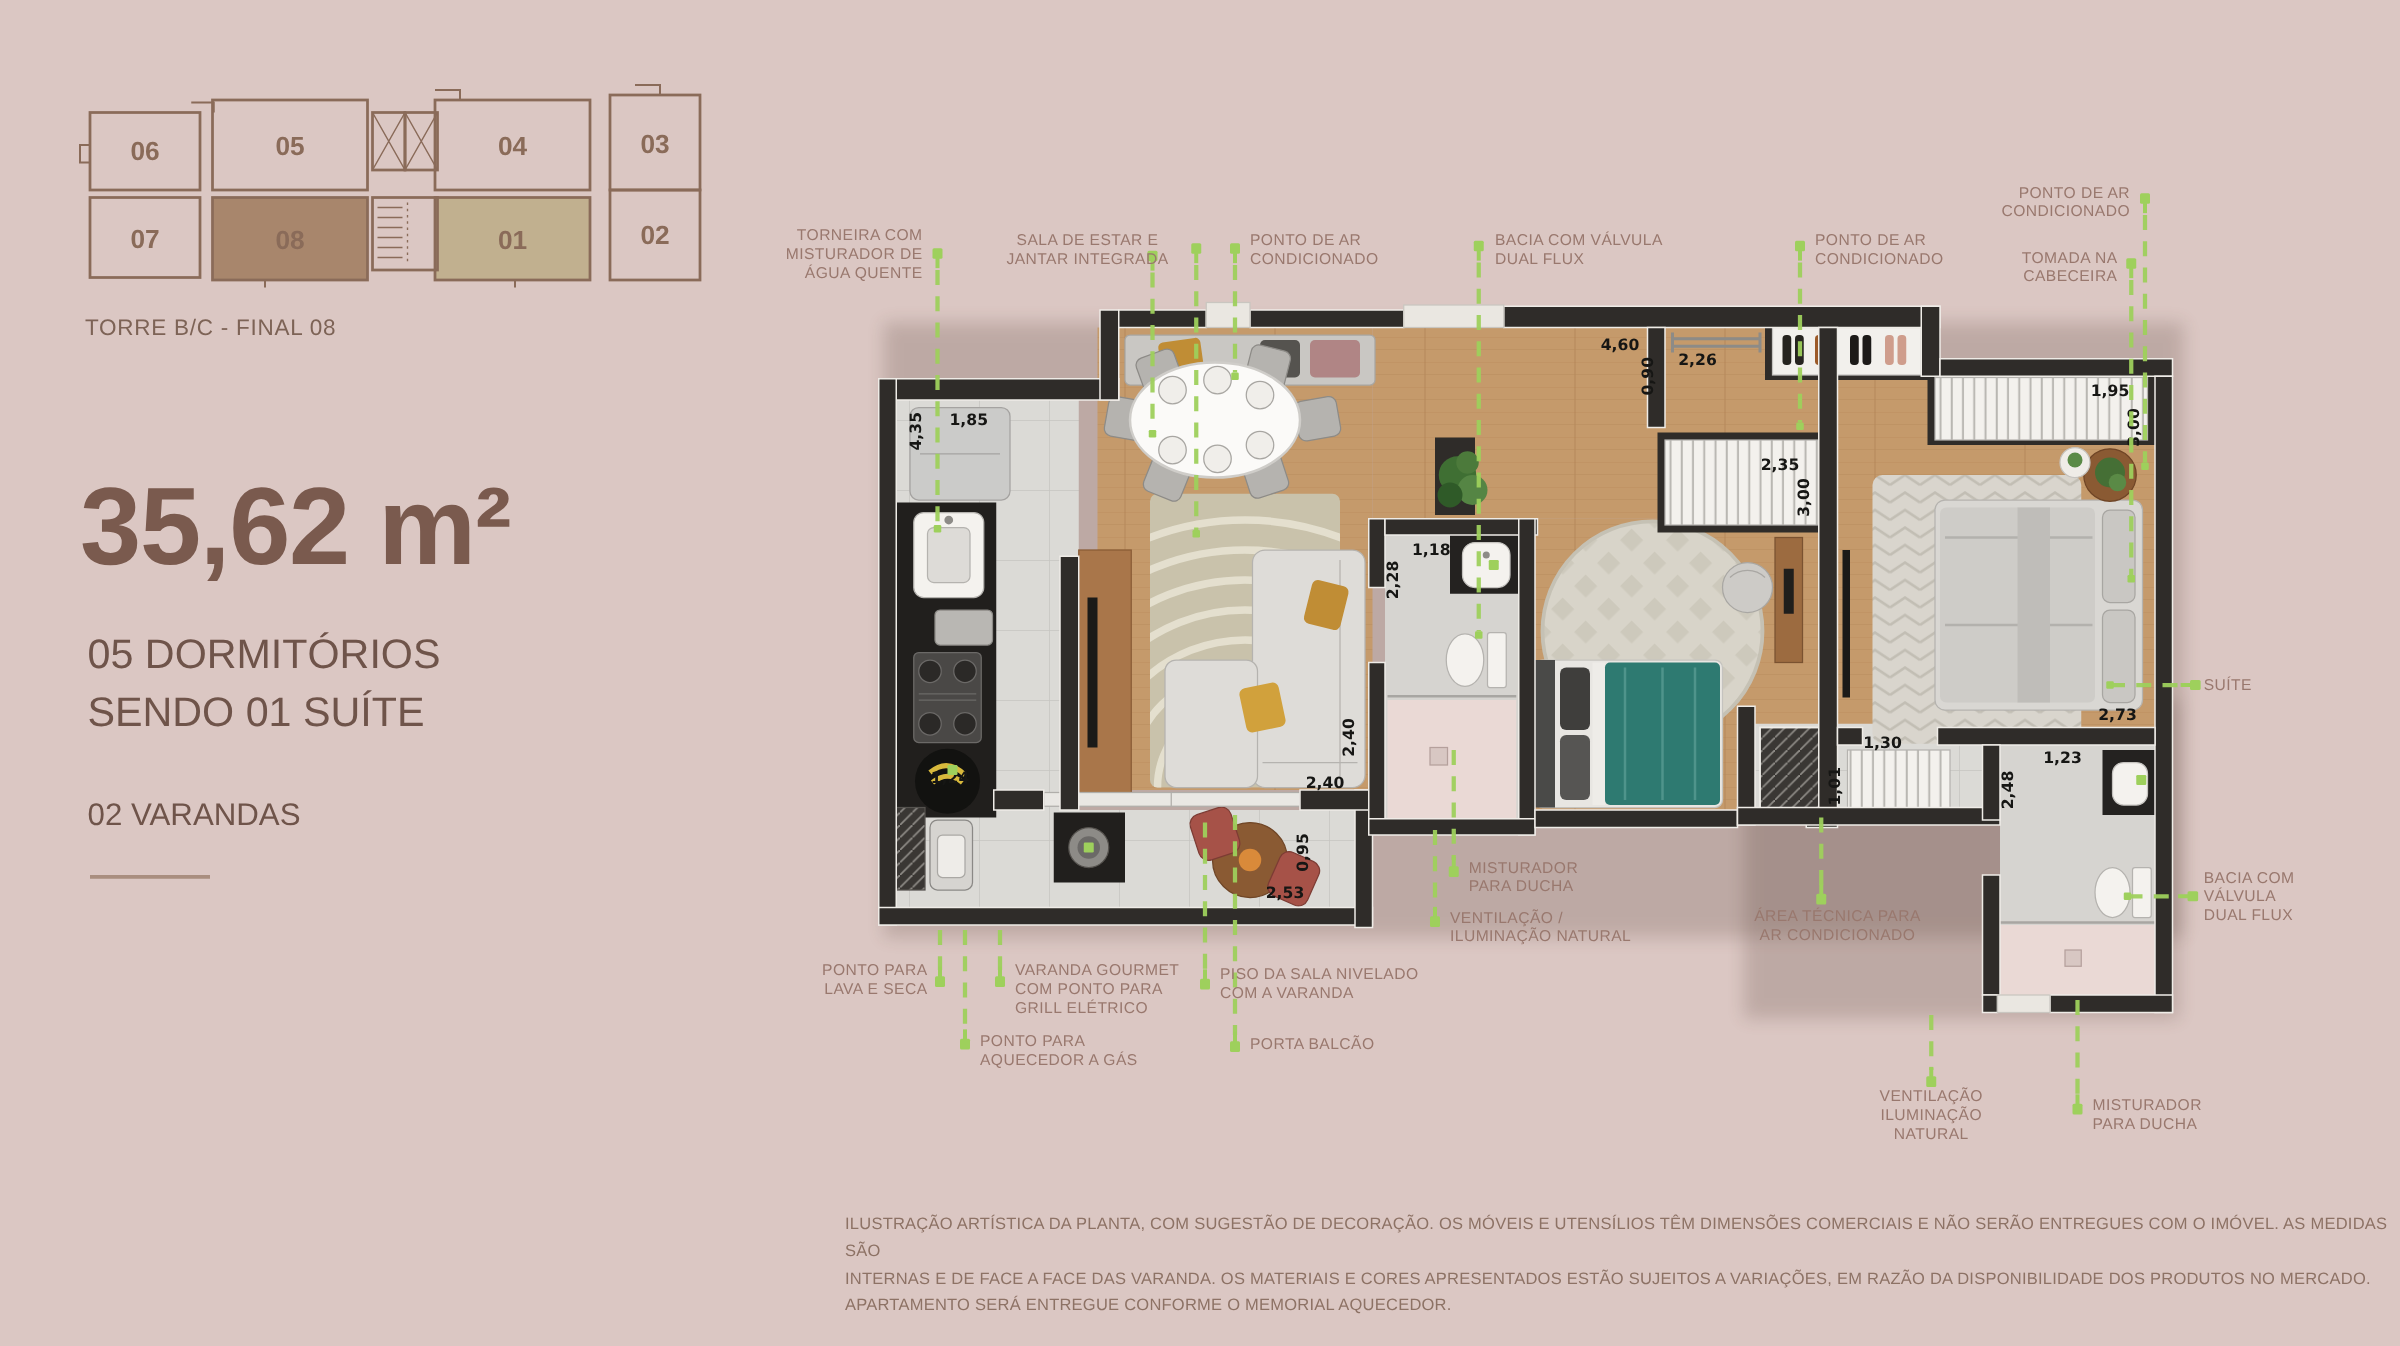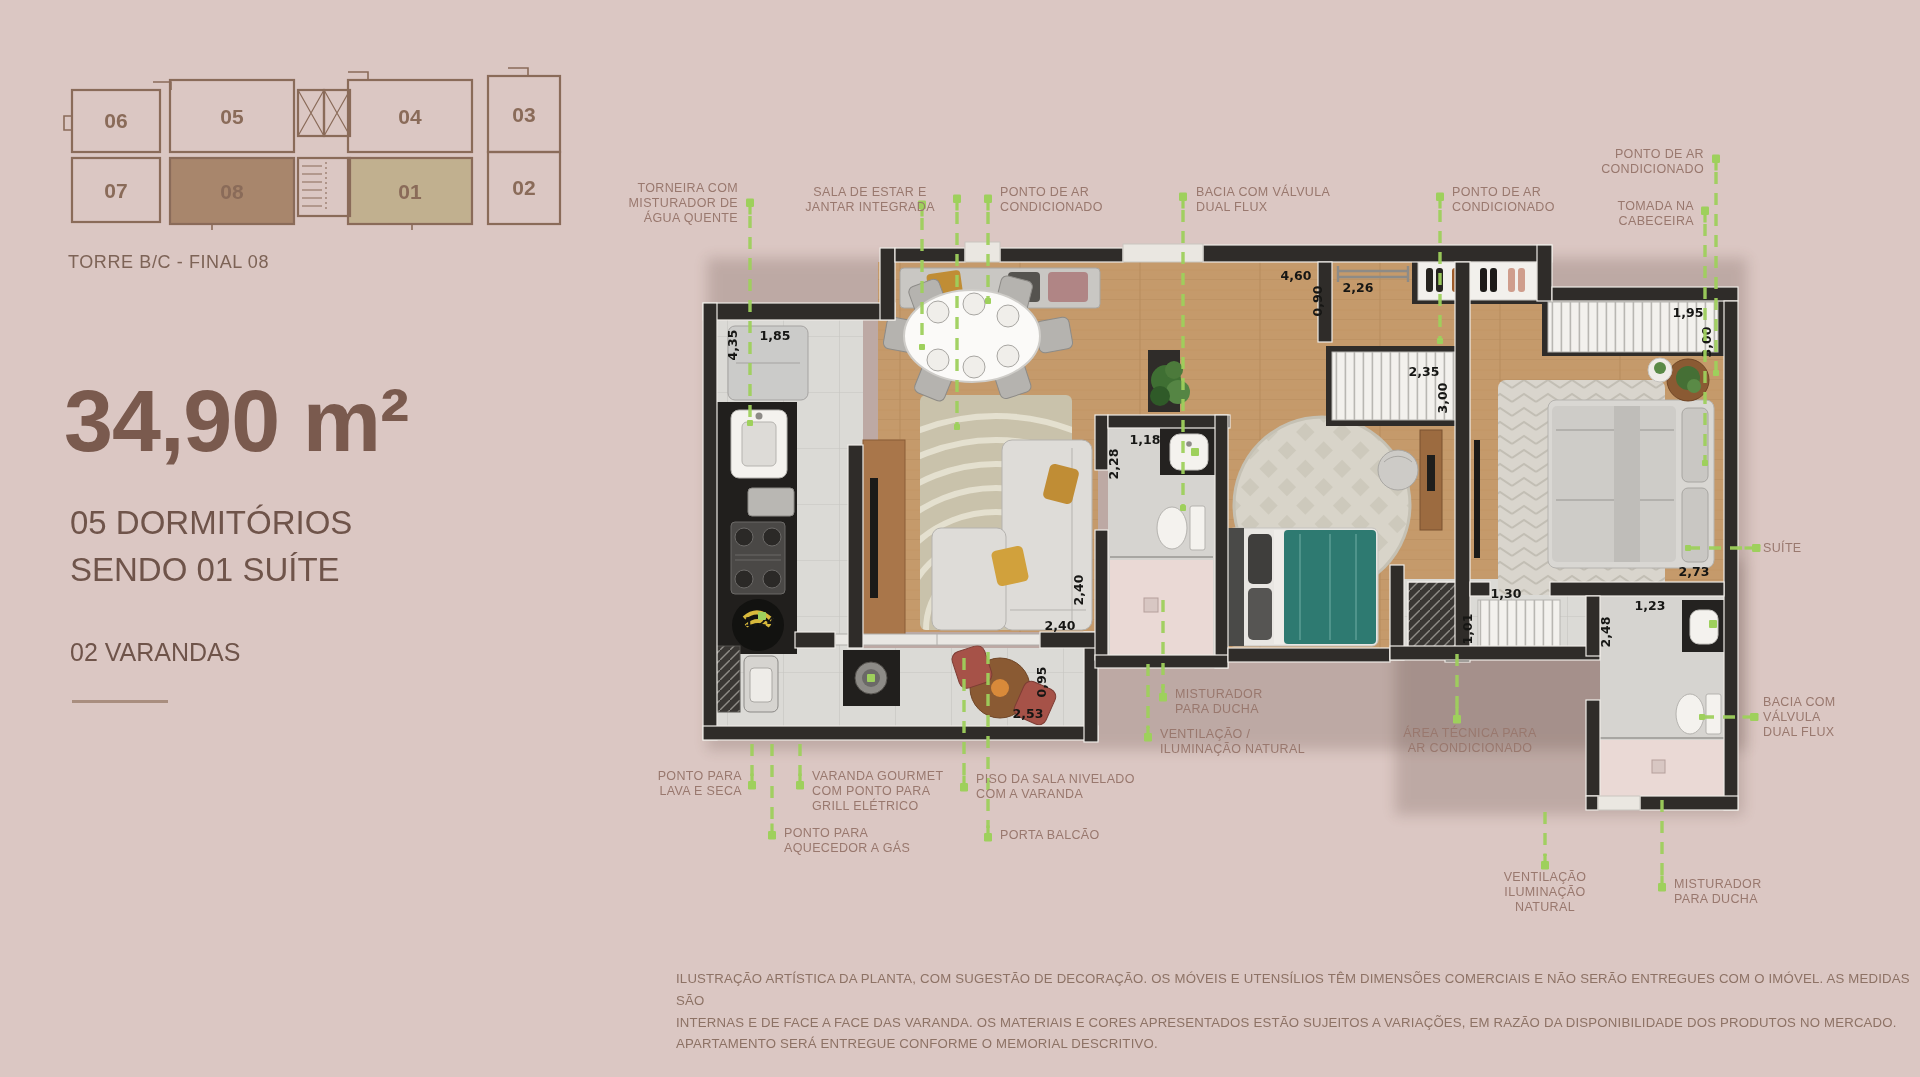--- a/index.html
+++ b/index.html
@@ -53,21 +53,21 @@
       <text class="kp-num" x="466" y="60" text-anchor="middle">03</text>
       <text class="kp-num" x="58" y="136" text-anchor="middle">07</text>
       <text class="kp-num" x="174" y="137" text-anchor="middle" fill="#ffffff">08</text>
       <text class="kp-num" x="352" y="137" text-anchor="middle" fill="#7a6248">01</text>
       <text class="kp-num" x="466" y="133" text-anchor="middle">02</text>
     </g>
   </svg>
 
   <div class="abs" id="torre-label">TORRE B/C - FINAL 08</div>
 
-  <div class="abs" id="area-big">34,90 m²</div>
+  <div class="abs" id="area-big">35,62 m²</div>
   <div class="abs" id="dorms">
     <div>05 DORMITÓRIOS</div>
     <div>SENDO 01 SUÍTE</div>
   </div>
   <div class="abs" id="varandas">02 VARANDAS</div>
   <div class="abs" id="rule"></div>
 
   <svg class="abs" style="left:560px;top:100px" width="1360" height="860" viewBox="560 100 1360 860">
     <defs>
       <pattern id="wood" width="120" height="20" patternUnits="userSpaceOnUse">
@@ -481,16 +481,16 @@
       <g>
         <text class="lbl" x="1674" y="888">MISTURADOR</text>
         <text class="lbl" x="1674" y="903">PARA DUCHA</text>
       </g>
     </g>
   </svg>
 
   <div class="abs" id="disclaimer">
     <div>ILUSTRAÇÃO ARTÍSTICA DA PLANTA, COM SUGESTÃO DE DECORAÇÃO. OS MÓVEIS E UTENSÍLIOS TÊM DIMENSÕES COMERCIAIS E NÃO SERÃO ENTREGUES COM O IMÓVEL. AS MEDIDAS SÃO</div>
     <div>INTERNAS E DE FACE A FACE DAS VARANDA. OS MATERIAIS E CORES APRESENTADOS ESTÃO SUJEITOS A VARIAÇÕES, EM RAZÃO DA DISPONIBILIDADE DOS PRODUTOS NO MERCADO.</div>
-    <div>APARTAMENTO SERÁ ENTREGUE CONFORME O MEMORIAL DESCRITIVO.</div>
+    <div>APARTAMENTO SERÁ ENTREGUE CONFORME O MEMORIAL AQUECEDOR.</div>
   </div>
 
 </div>
 
 </body></html>

